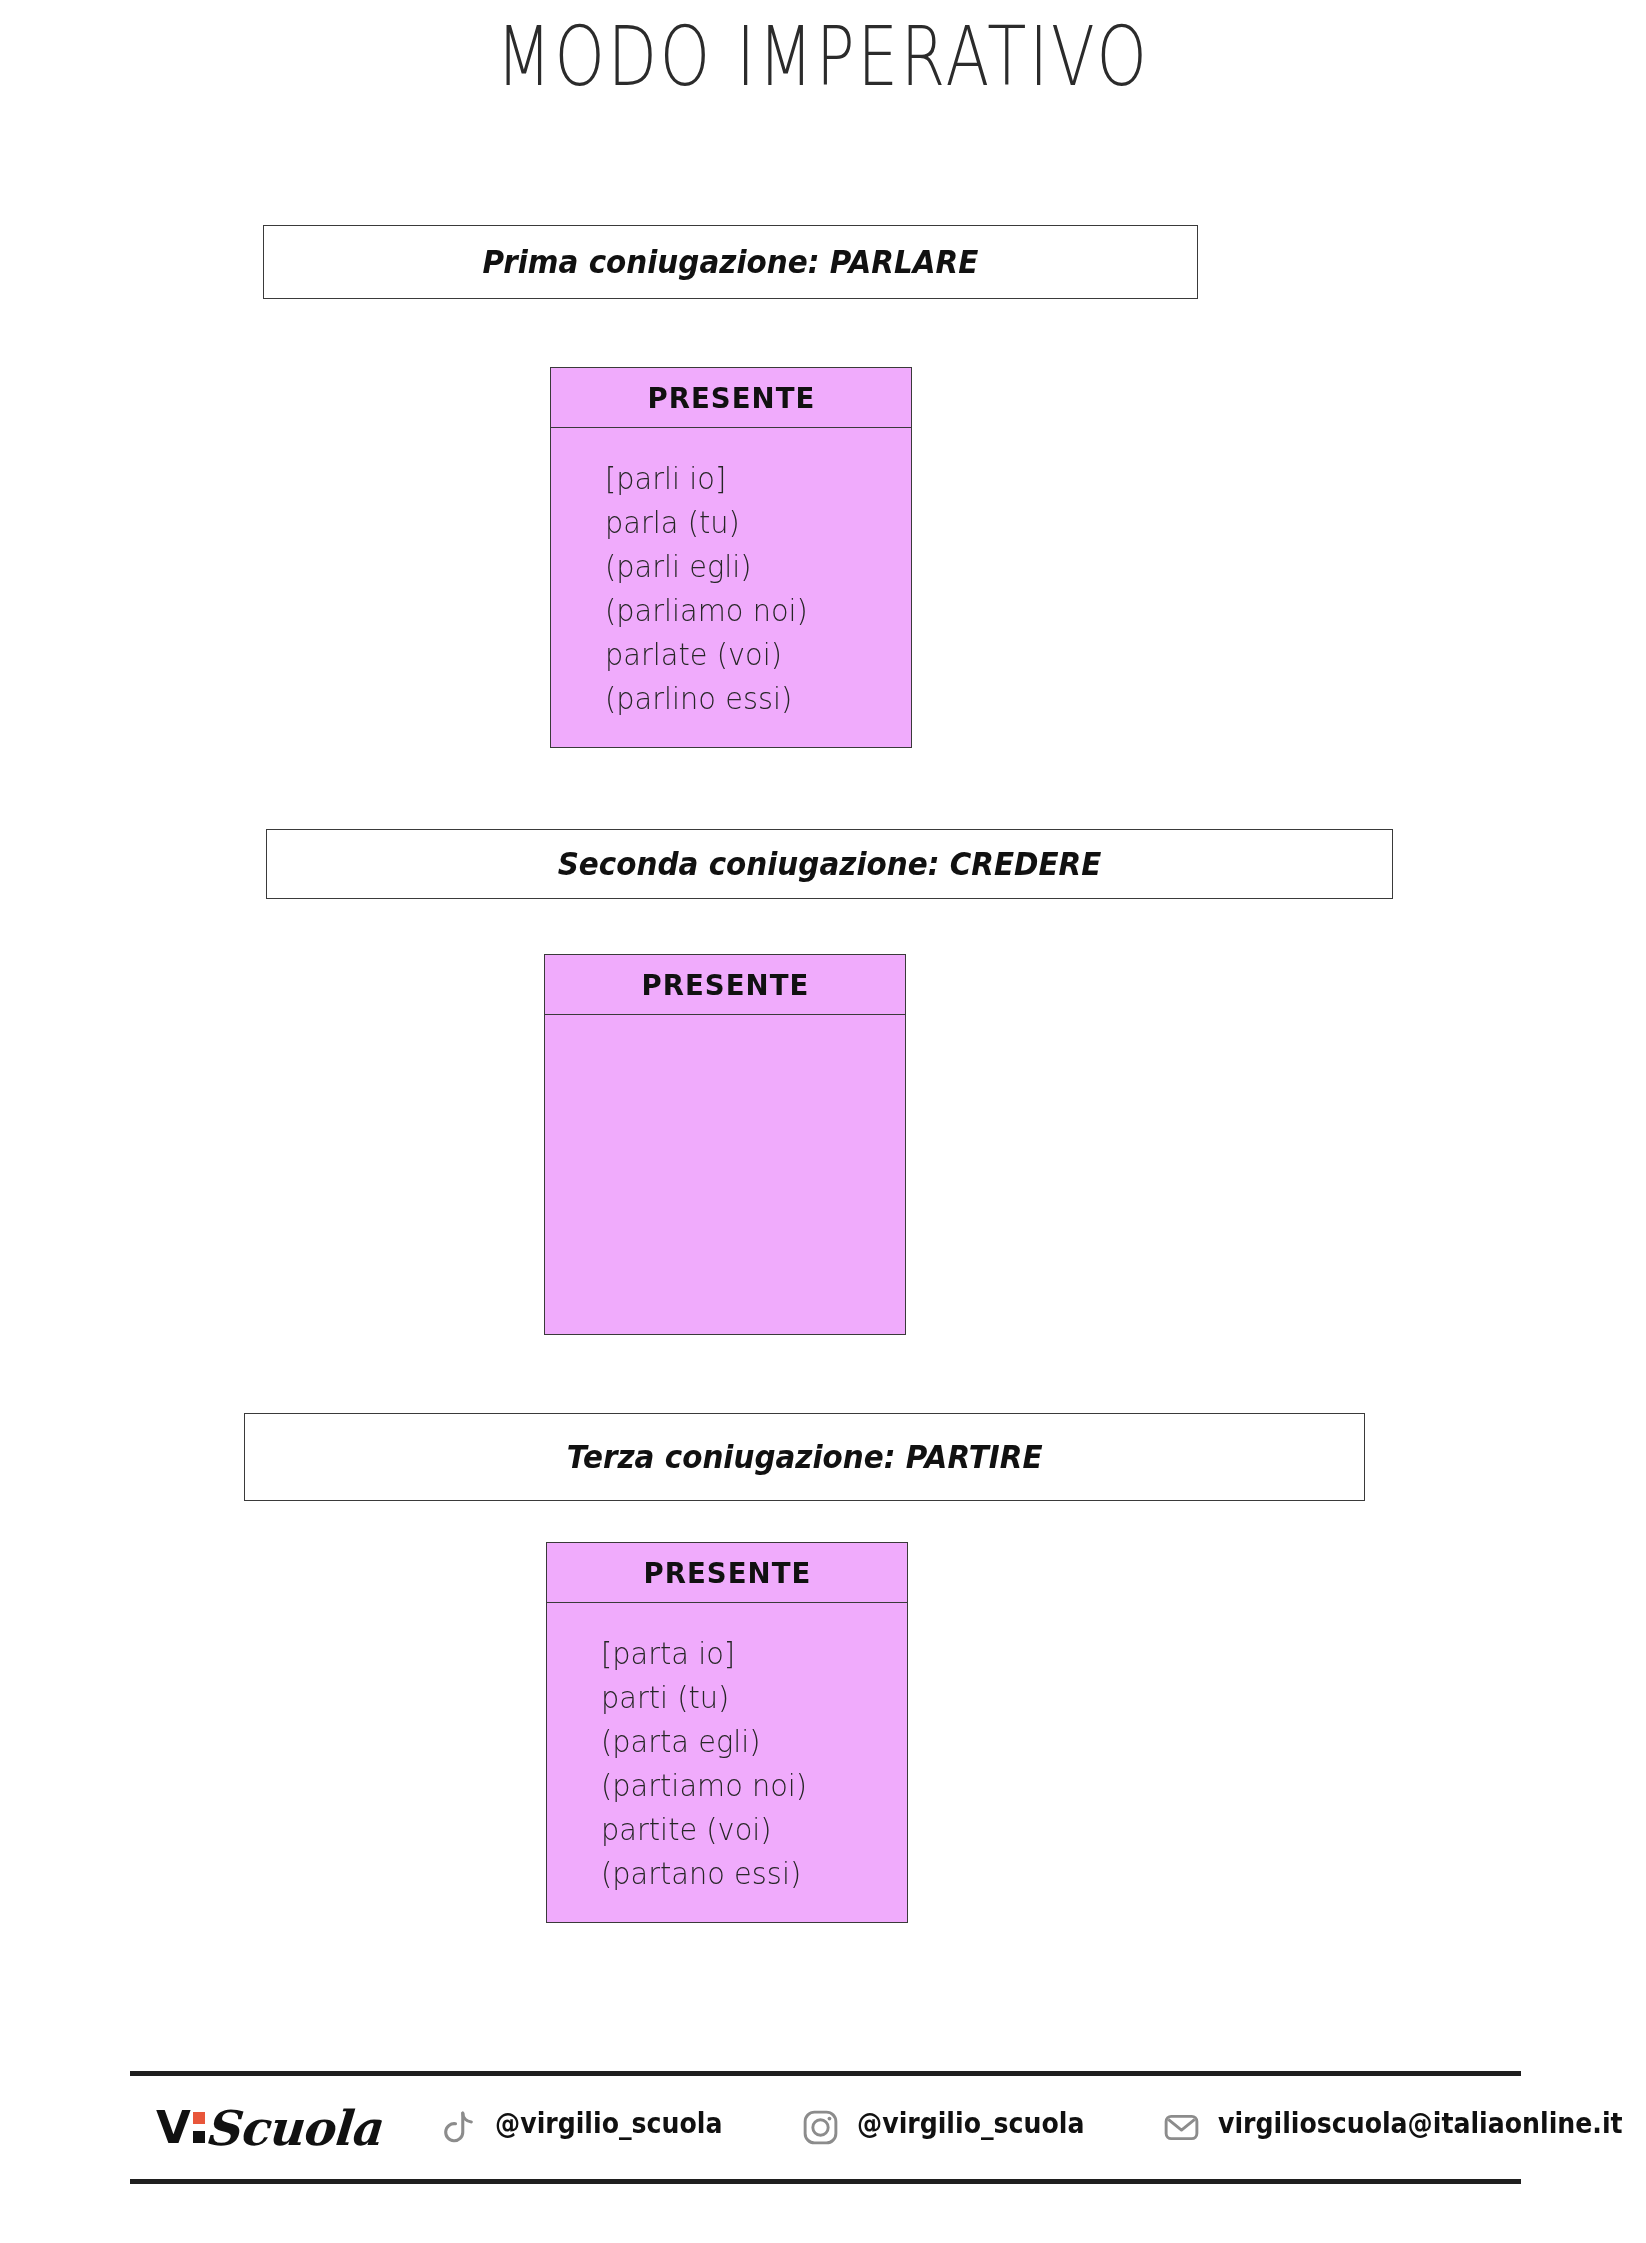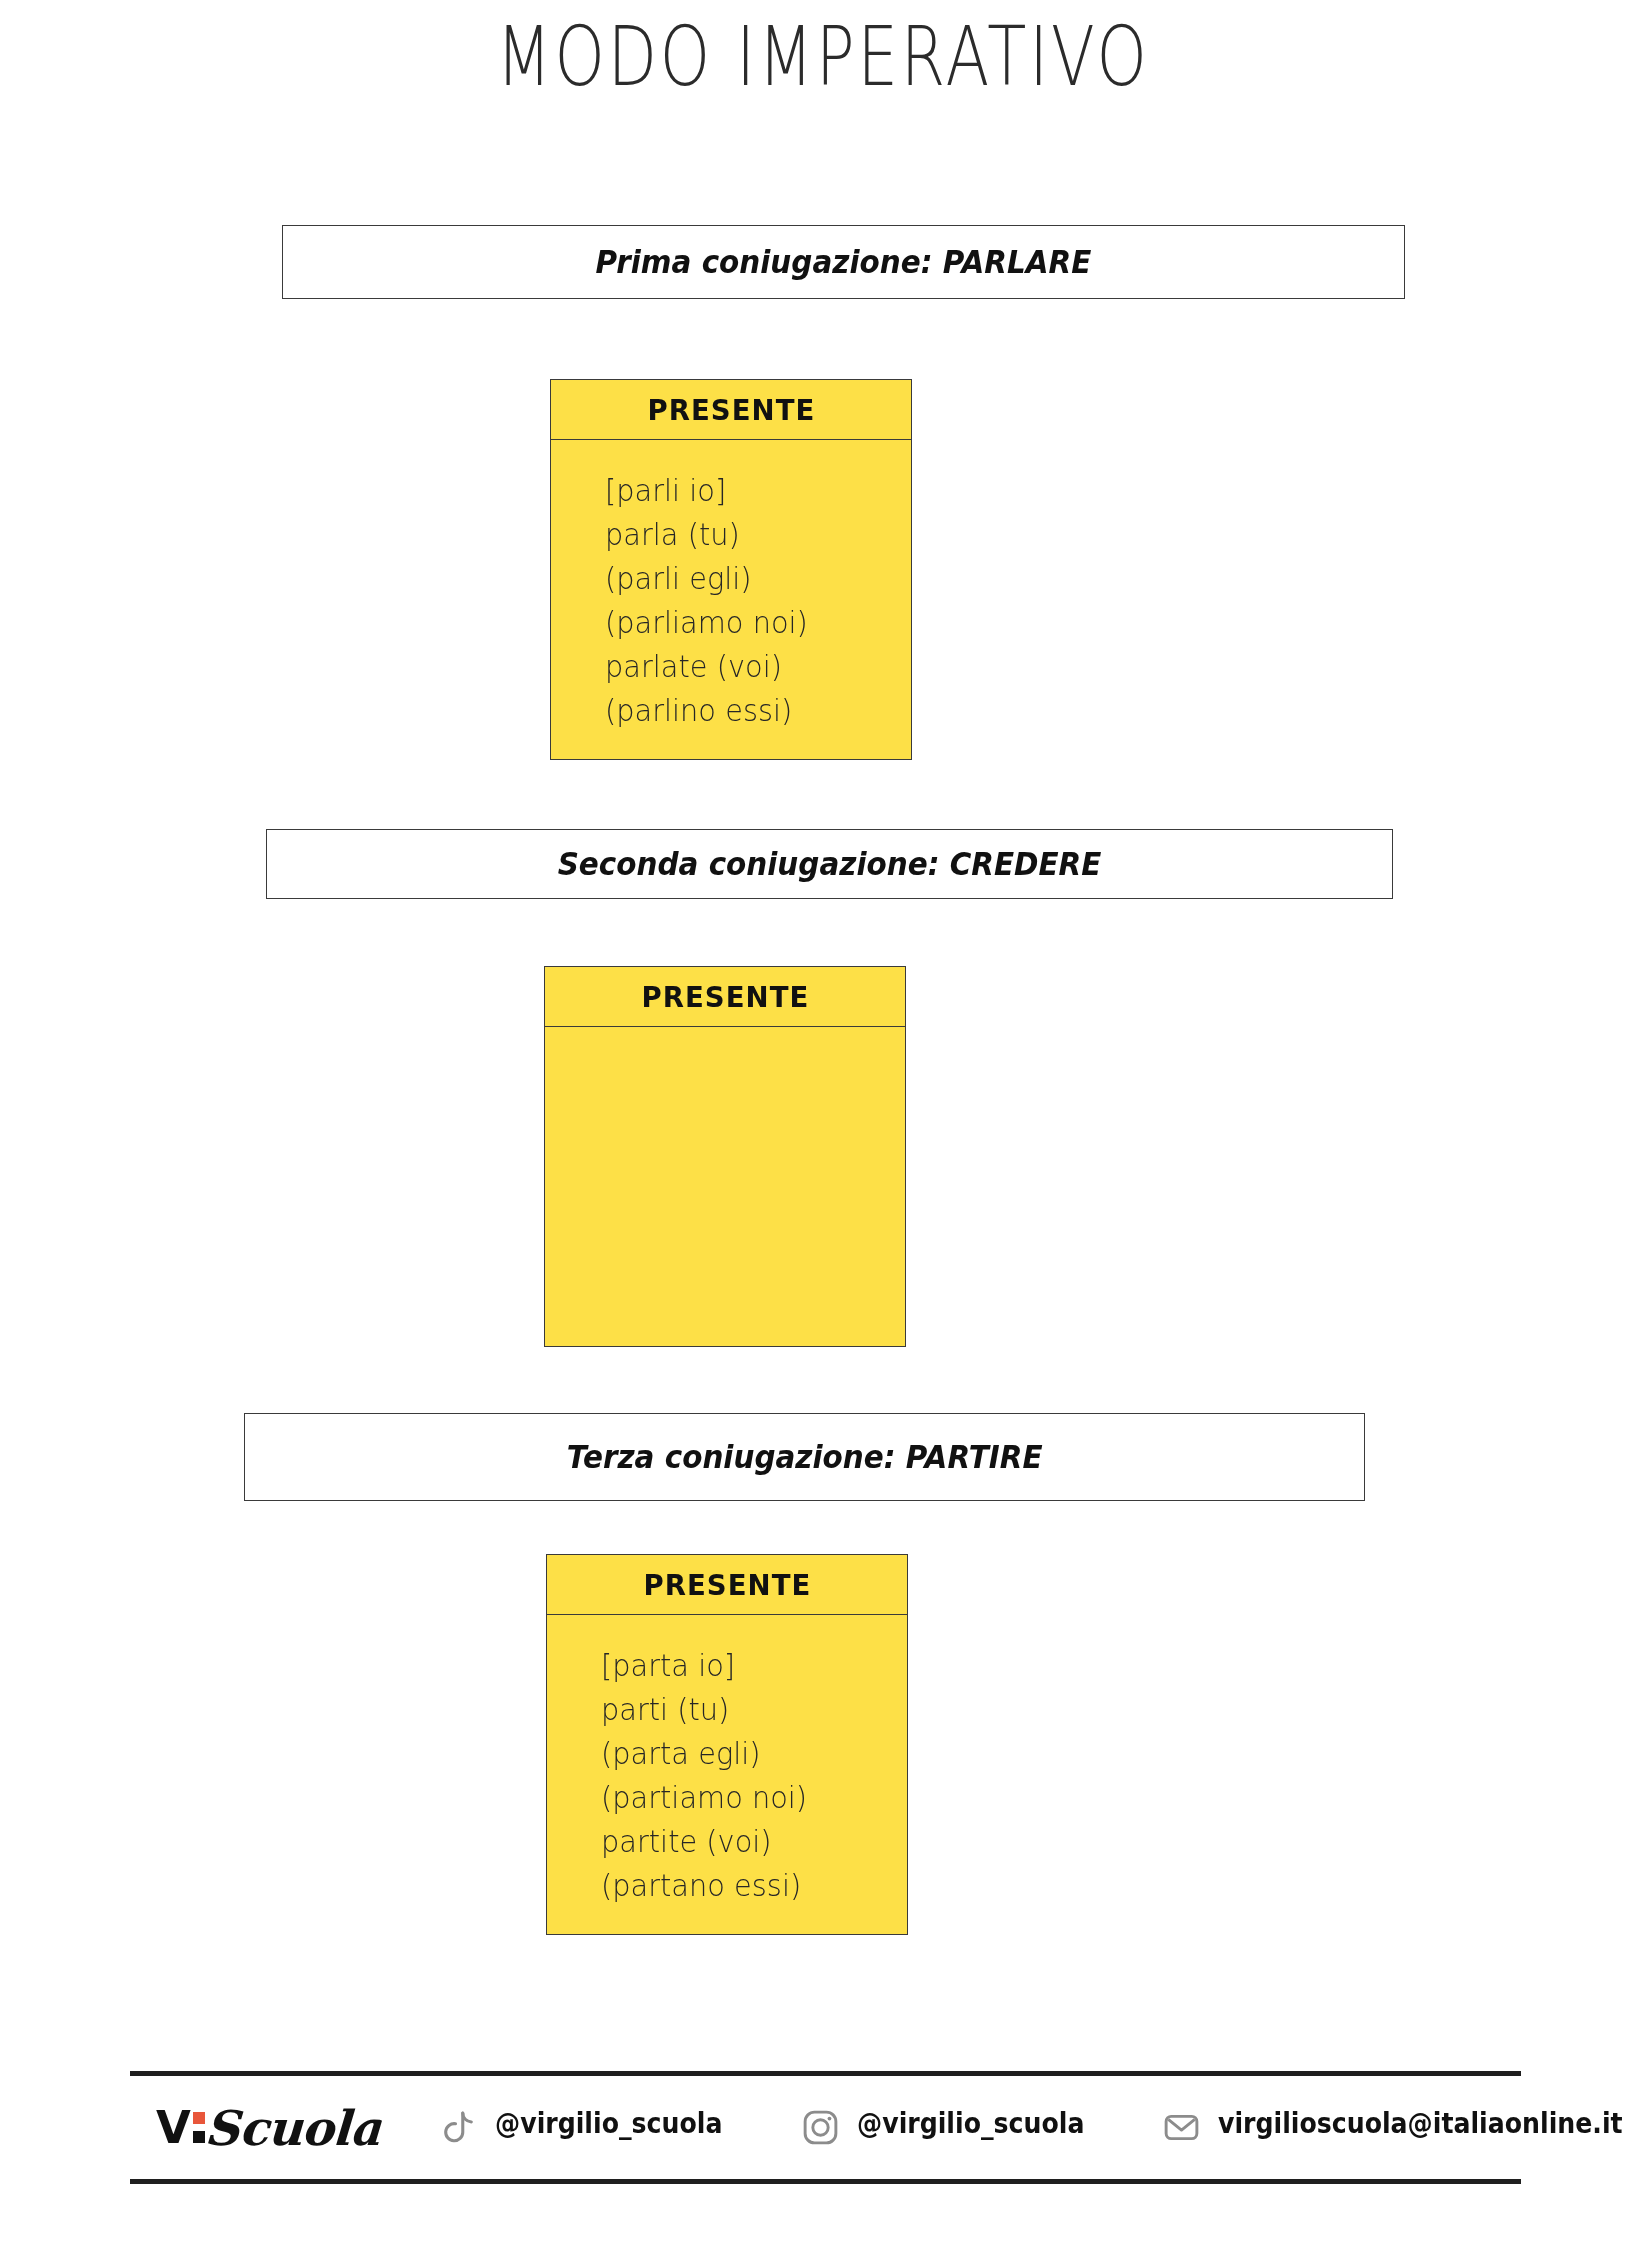--- a/index.html
+++ b/index.html
@@ -55,23 +55,22 @@
     font-weight: bold;
     font-size: 32px;
     color: #111111;
     transform: scaleX(0.92);
     white-space: nowrap;
   }
 
   .tense-table {
     position: absolute;
     border: 1.9px solid #3a3a3a;
-    background: #fde047;
+    background: #f0abfc;
     box-sizing: border-box;
-    margin-top: 12px;
   }
   .tense-head {
     height: 59px;
     border-bottom: 1.9px solid #3a3a3a;
     display: flex;
     align-items: center;
     justify-content: center;
   }
   .tense-head-label {
     font-family: "DejaVu Sans", sans-serif;
@@ -167,21 +166,21 @@
     transform-origin: left center;
     white-space: nowrap;
   }
 </style>
 </head>
 <body>
 
 <div class="page-title">MODO IMPERATIVO</div>
 
 <div class="section">
-  <div class="section-header" style="left:263px; top:225px; width:1123px; height:74px;margin-left:19px;">
+  <div class="section-header" style="left:263px; top:225px; width:935px; height:74px;">
     <span class="section-header-label">Prima coniugazione: PARLARE</span>
   </div>
   <div class="tense-table" style="left:550px; top:367px; width:362px; height:381px;">
     <div class="tense-head">
       <span class="tense-head-label">PRESENTE</span>
     </div>
     <div class="tense-body">
       <div class="form-line">[parli io]</div>
       <div class="form-line">parla (tu)</div>
       <div class="form-line">(parli egli)</div>

